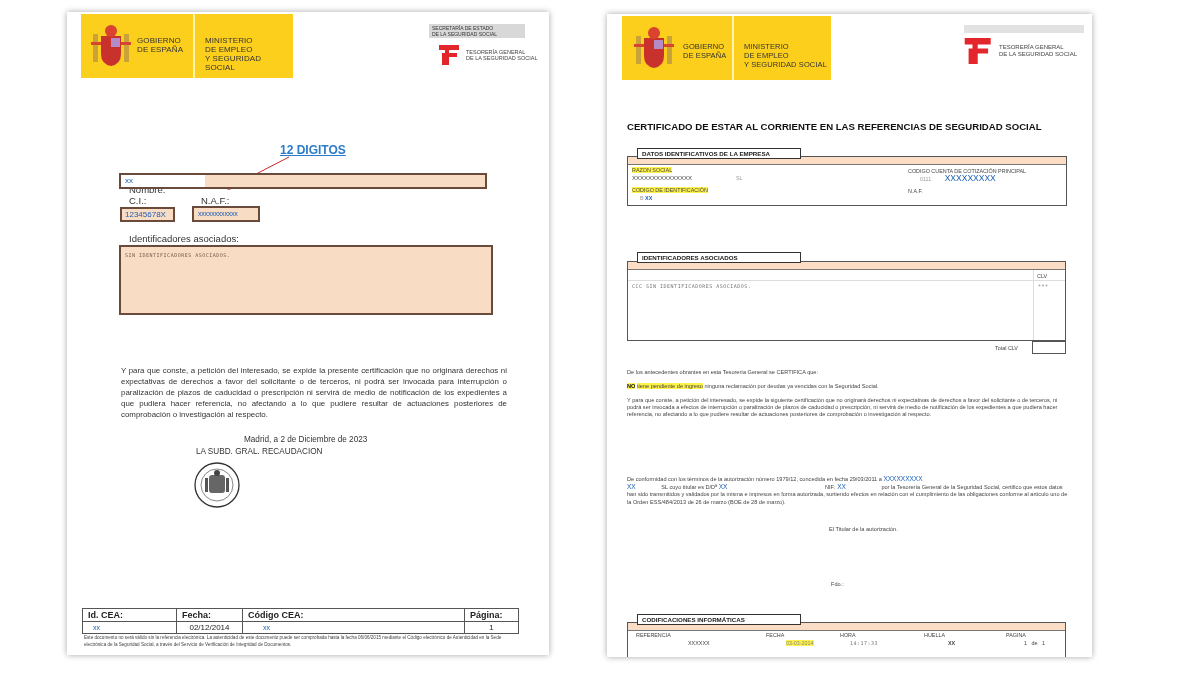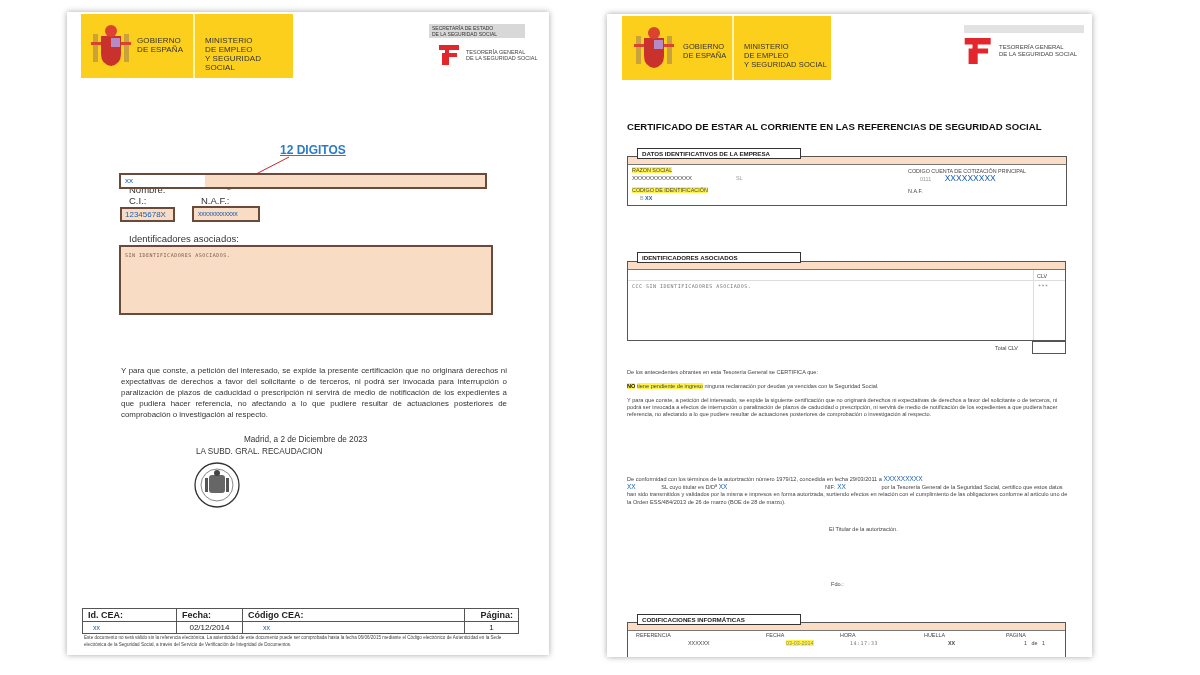--- a/index.html
+++ b/index.html
@@ -130,21 +130,21 @@
     <rect x="14" y="17" width="3" height="14" fill="#555"></rect>
     <rect x="35" y="17" width="3" height="14" fill="#555"></rect>
   </svg>
 
   <table class="refs" style="left:15px; top:596px; width:437px;">
     <tbody>
         <tr style="font-weight:bold;">
       <td style="width:94px;">Id. CEA:</td>
       <td style="width:66px;">Fecha:</td>
       <td>Código CEA:</td>
-      <td style="width:54px; text-align:right;">Página:</td>
+      <td style="width:54px; text-align:left;">Página:</td>
     </tr>
     <tr>
       <td class="blue" style="font-size:7px; padding-left:10px;">xx</td>
       <td style="text-align:center; font-size:8px;">02/12/2014</td>
       <td class="blue" style="font-size:7px; padding-left:20px;">xx</td>
       <td style="text-align:center; font-size:8px;">1</td>
     </tr>
   </tbody>
     </table>
   <div class="tiny" style="position:absolute; left:17px; top:623px; width:440px; font-size:4.6px; line-height:6.5px;">Este documento no será válido sin la referencia electrónica. La autenticidad de este documento puede ser comprobada hasta la fecha 06/06/2015 mediante el Código electrónico de Autenticidad en la Sede electrónica de la Seguridad Social, a través del Servicio de Verificación de Integridad de Documentos.</div>

